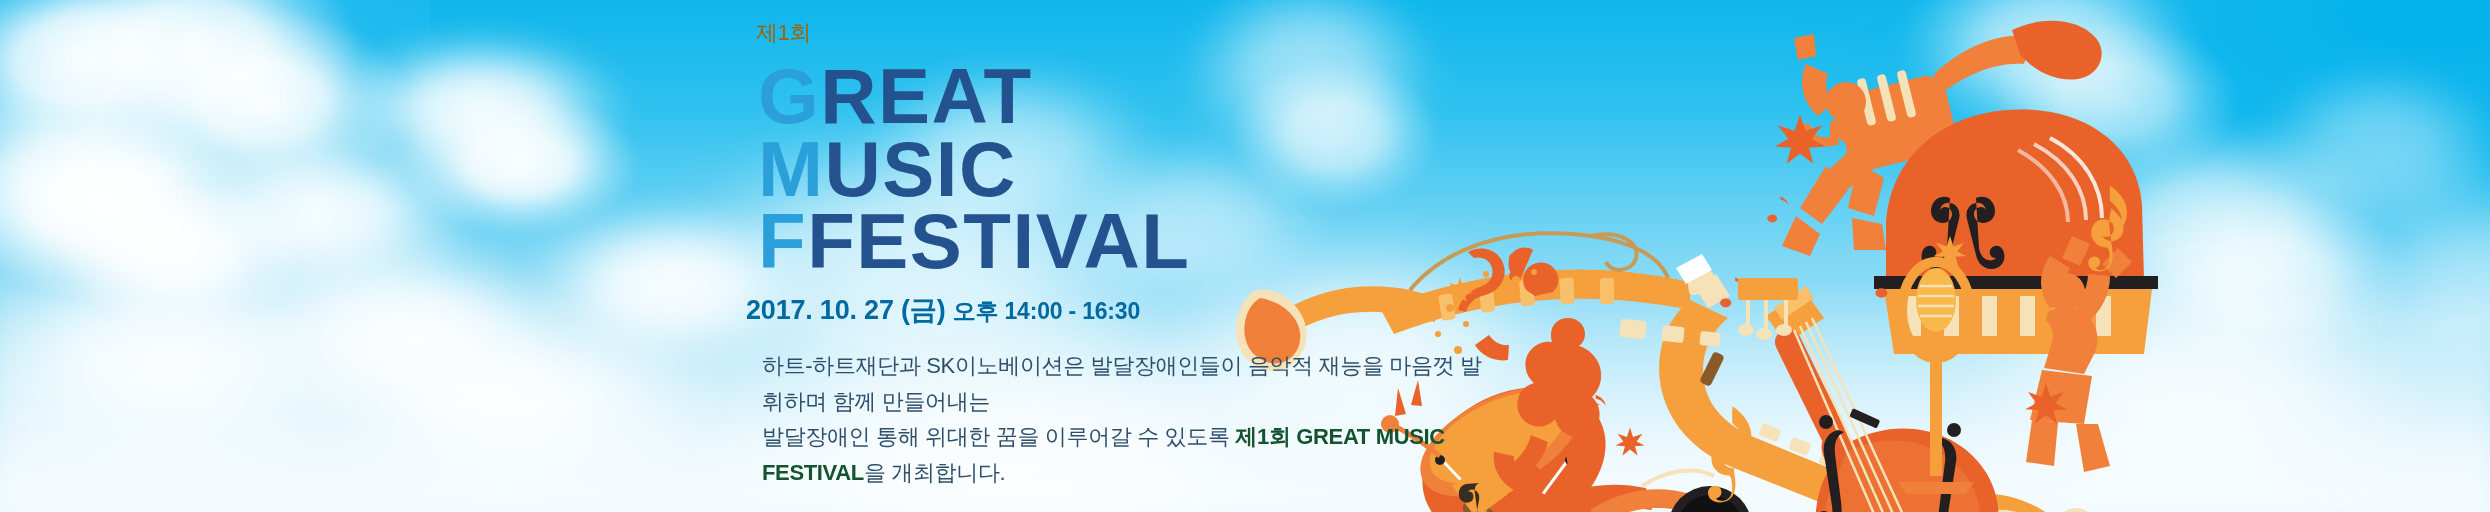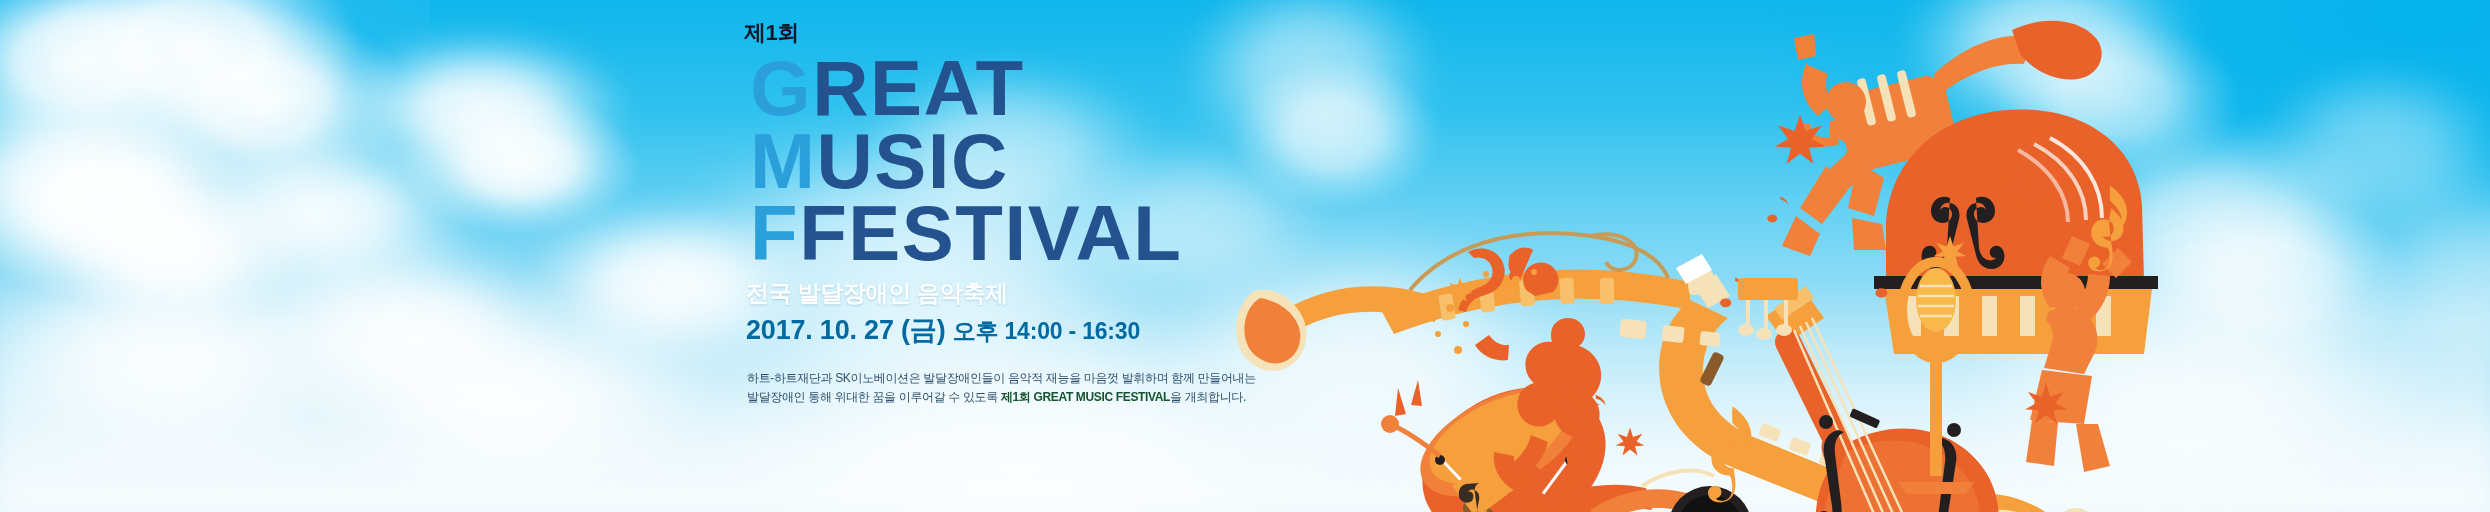--- a/index.html
+++ b/index.html
@@ -43,44 +43,44 @@
     position:absolute;left:0;right:0;bottom:0;height:230px;
     background:linear-gradient(180deg, rgba(255,255,255,0) 0%, rgba(255,255,255,.30) 45%, rgba(255,255,255,.62) 100%);
     filter:blur(10px);
   }
 
   
   .copy{
     position:absolute;left:742px;top:22px;width:760px;
   }
   .kicker{
-    font-size:22px;font-weight:bold;letter-spacing:-.5px;
-    color:#0f172a;line-height:1;margin:0 0 6px 2px;
-  }
-  .wordmark{margin:8px;padding:0;}
+    font-size:22px;font-weight:normal;letter-spacing:-.5px;
+    color:#a16207;line-height:1;margin:0 0 6px 14px;
+  }
+  .wordmark{margin:16px;padding:0;}
   .wm-line{
     display:block;
     font-size:78px;line-height:.93;font-weight:bold;
     letter-spacing:1.5px;white-space:nowrap;
     margin:0;padding:0;
   }
   .wm-line .lead{color:#2b9fda;}
   .wm-line .rest{color:#24528f;}
   .subtitle{
     margin:10px 0 0 4px;font-size:23px;font-weight:bold;color:#ffffff;
     letter-spacing:-.3px;line-height:1.2;
     text-shadow:0 1px 2px rgba(40,120,170,.28);
   }
   .daterow{
     margin:7px 0 0 4px;font-size:27px;font-weight:bold;color:#0369a1;
     letter-spacing:-.2px;line-height:1.2;white-space:nowrap;
   }
   .daterow .tm{font-size:23px;}
   .body-copy{
-    margin:22px 0 0 5px;font-size:12px;line-height:1.62;
+    margin:22px 0 0 20px;font-size:22px;line-height:1.62;
     color:#2e4f6b;letter-spacing:-.35px;font-weight:500;max-width:720px;
   }
   .body-copy .hl{color:#14532d;font-weight:bold;}
 
   
   .art{
     position:absolute;left:1290px;top:-10px;width:900px;height:545px;
     pointer-events:none;
   }
   .art svg{width:100%;height:100%;display:block;overflow:visible;}
@@ -505,21 +505,20 @@
   <div class="copy">
 
     <div class="kicker">제1회</div>
 
     <h1 class="wordmark">
       <span class="wm-line"><span class="lead">G</span><span class="rest">REAT</span></span>
       <span class="wm-line"><span class="lead">M</span><span class="rest">USIC</span></span>
       <span class="wm-line"><span class="lead">F</span><span class="rest">FESTIVAL</span></span>
     </h1>
 
-    <div class="subtitle">전국 발달장애인 음악축제</div>
 
     <div class="daterow">
       <span>2017. 10. 27 (금)</span>
       <span class="tm">오후 14:00 - 16:30</span>
     </div>
 
     <p class="body-copy">
       <span>하트-하트재단과 SK이노베이션은 발달장애인들이 음악적 재능을 마음껏 발휘하며 함께 만들어내는</span><br>
       <span>발달장애인 통해 위대한 꿈을 이루어갈 수 있도록 </span><span class="hl">제1회 GREAT MUSIC FESTIVAL</span><span>을 개최합니다.</span>
     </p>

